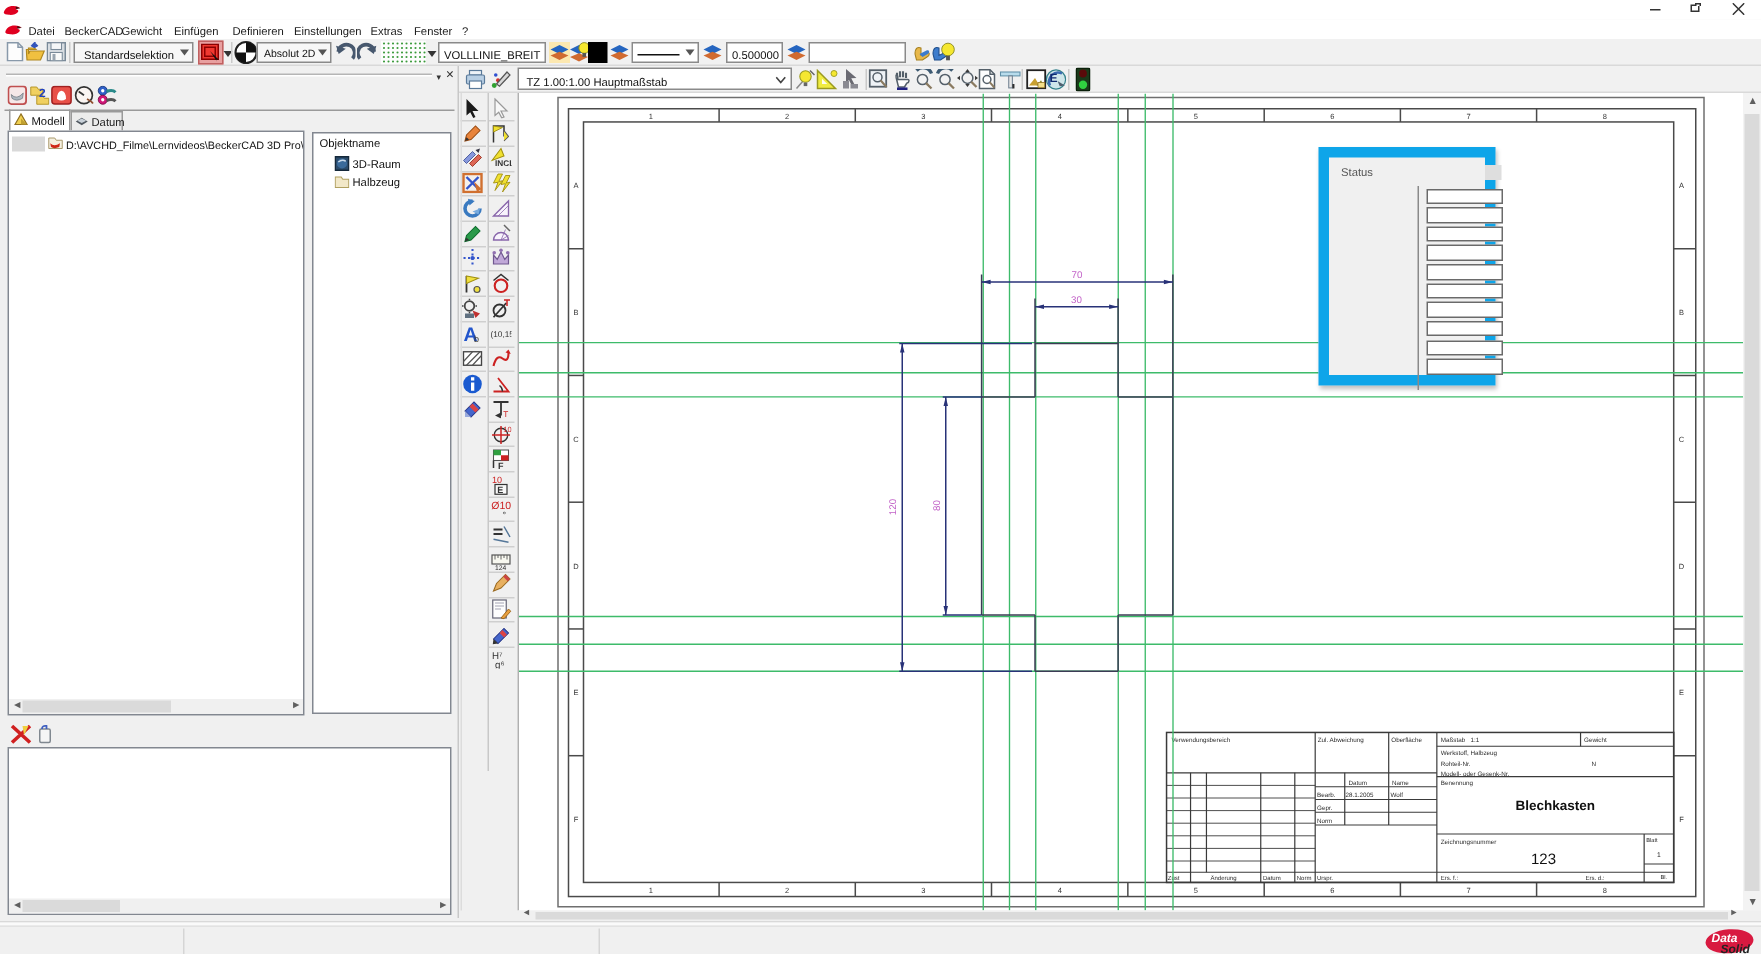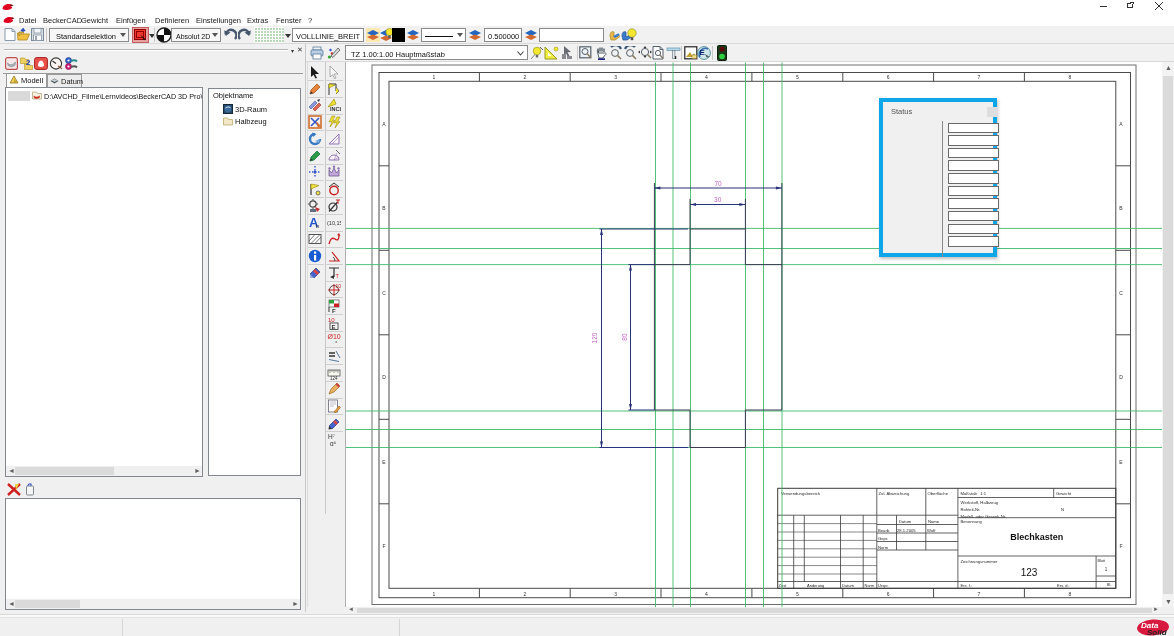--- a/index.html
+++ b/index.html
@@ -750,21 +750,21 @@
   <div class="sarr" style="left:3px;top:536px">▼</div>
   <div class="thumb" style="left:1px;top:14px;width:10px;height:518px"></div>
 </div>
 
 <div class="abs" style="left:345px;top:607px;width:817px;height:7px;background:#f0f0f0">
   <div class="sarr" style="left:3px;top:-1px;font-size:6px">◄</div>
   <div class="sarr" style="left:808px;top:-1px;font-size:6px">►</div>
   <div class="thumb" style="left:12px;top:1px;width:795px;height:5px"></div>
 </div>
 
-<div class="abs" id="statuswin" style="left:879px;top:98px;width:118px;height:159px;background:#f0f0f0;border:4px solid #0ea5e9;box-shadow:1px 2px 3px rgba(0,0,0,0.25)">
+<div class="abs" id="statuswin" style="left:879px;top:98px;width:118px;height:159px;background:#f0f0f0;border:7px solid #0ea5e9;box-shadow:1px 2px 3px rgba(0,0,0,0.25)">
   <div class="abs" style="left:8px;top:5px;font-size:7.5px;color:#555">Status</div>
   <div class="abs" style="left:104px;top:5px;width:11px;height:10px;background:#dedede"></div>
   <div class="abs" style="left:59px;top:19px;width:1px;height:136px;background:#8a8a8a"></div>
   <div class="abs" style="left:65px;top:20.5px;width:51px;height:10.5px;background:#ffffff;border:1px solid #6a6a6a"></div>
   <div class="abs" style="left:65px;top:33.1px;width:51px;height:10.5px;background:#ffffff;border:1px solid #6a6a6a"></div>
   <div class="abs" style="left:65px;top:45.7px;width:51px;height:10.5px;background:#ffffff;border:1px solid #6a6a6a"></div>
   <div class="abs" style="left:65px;top:58.4px;width:51px;height:10.5px;background:#ffffff;border:1px solid #6a6a6a"></div>
   <div class="abs" style="left:65px;top:71.0px;width:51px;height:10.5px;background:#ffffff;border:1px solid #6a6a6a"></div>
   <div class="abs" style="left:65px;top:83.6px;width:51px;height:10.5px;background:#ffffff;border:1px solid #6a6a6a"></div>
   <div class="abs" style="left:65px;top:96.2px;width:51px;height:10.5px;background:#ffffff;border:1px solid #6a6a6a"></div>

